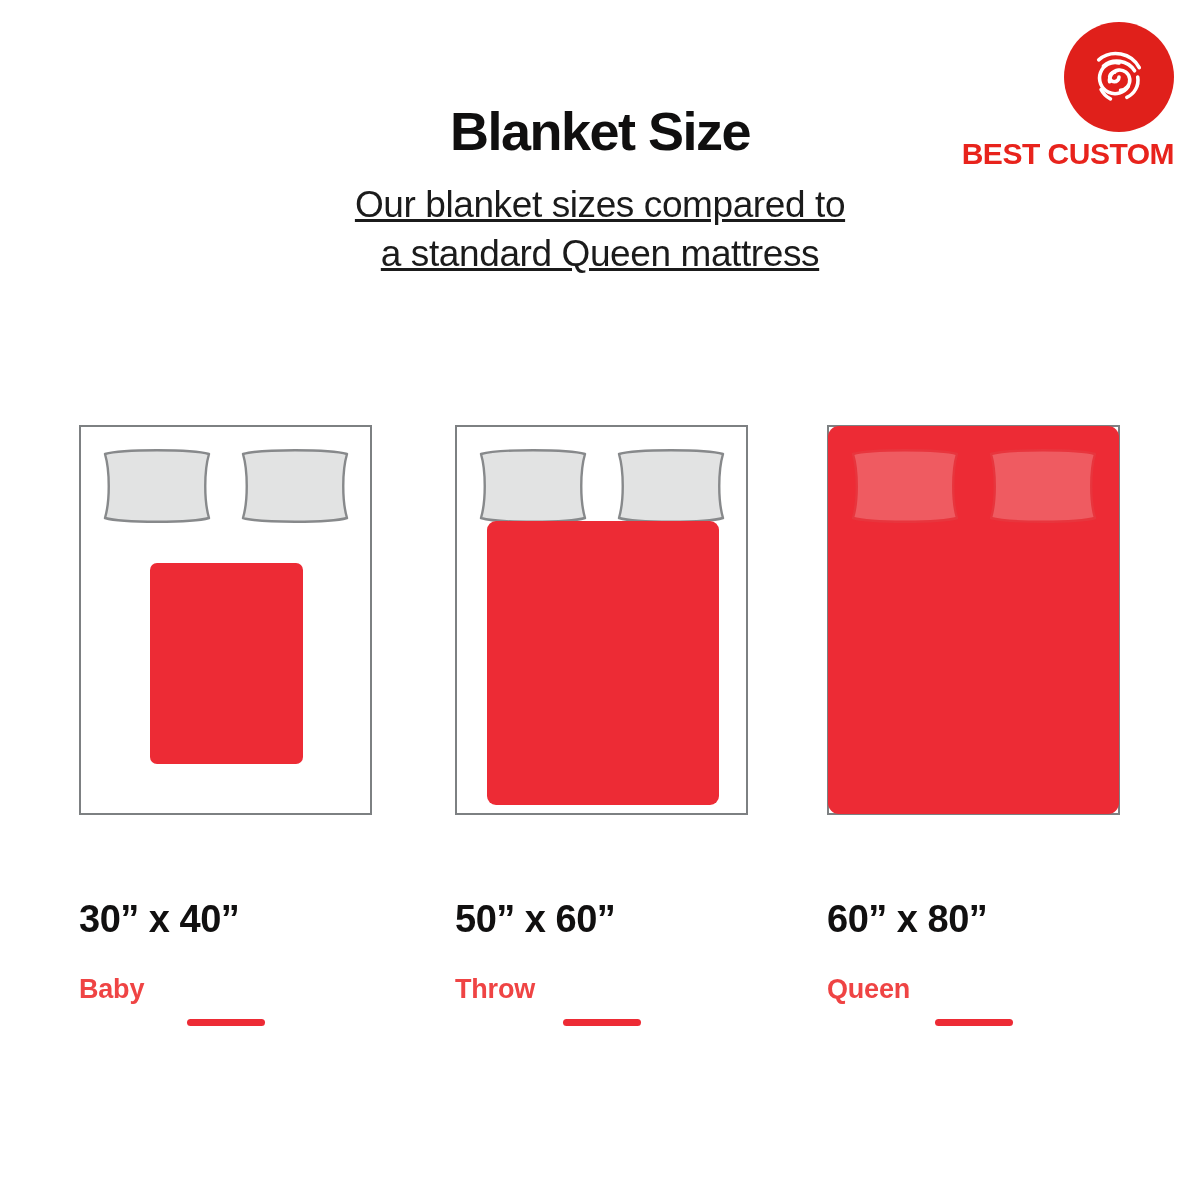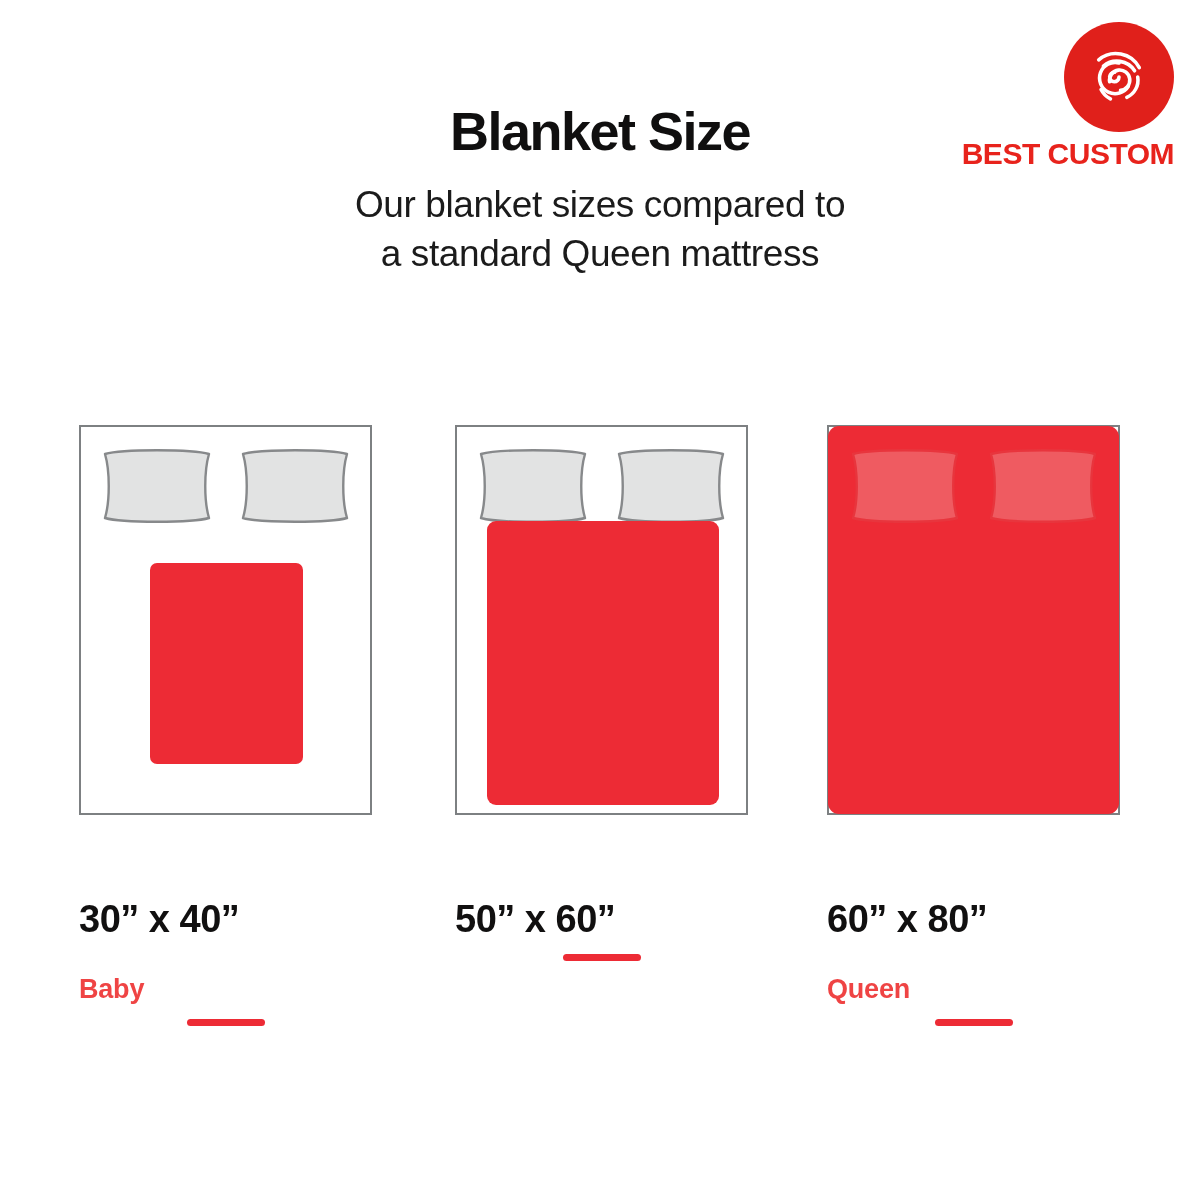--- a/index.html
+++ b/index.html
@@ -67,21 +67,21 @@
   }
   #page-subtitle {
     margin: 22px auto 0 auto;
     width: 700px;
     font-size: 37px;
     font-weight: 400;
     color: #1b1b1b;
     line-height: 1.33;
     letter-spacing: -0.4px;
   }
-  #page-subtitle .sub-line { display: block; }
+  #page-subtitle .sub-line { display: block; text-decoration: underline; }
 
   
   #beds-row {
     position: absolute;
     top: 425px;
     left: 0;
     width: 1200px;
     height: 392px;
   }
   .bed {
@@ -263,20 +263,21 @@
 <div id="captions-row">
 
   <div class="caption cap-1">
     <div class="caption-dims">30” x 40”</div>
     <div class="caption-name">Baby</div>
     <div class="caption-rule"></div>
   </div>
 
   <div class="caption cap-2">
     <div class="caption-dims">50” x 60”</div>
+    <div class="caption-name">Throw</div>
     <div class="caption-rule"></div>
   </div>
 
   <div class="caption cap-3">
     <div class="caption-dims">60” x 80”</div>
     <div class="caption-name">Queen</div>
     <div class="caption-rule"></div>
   </div>
 
 </div>

